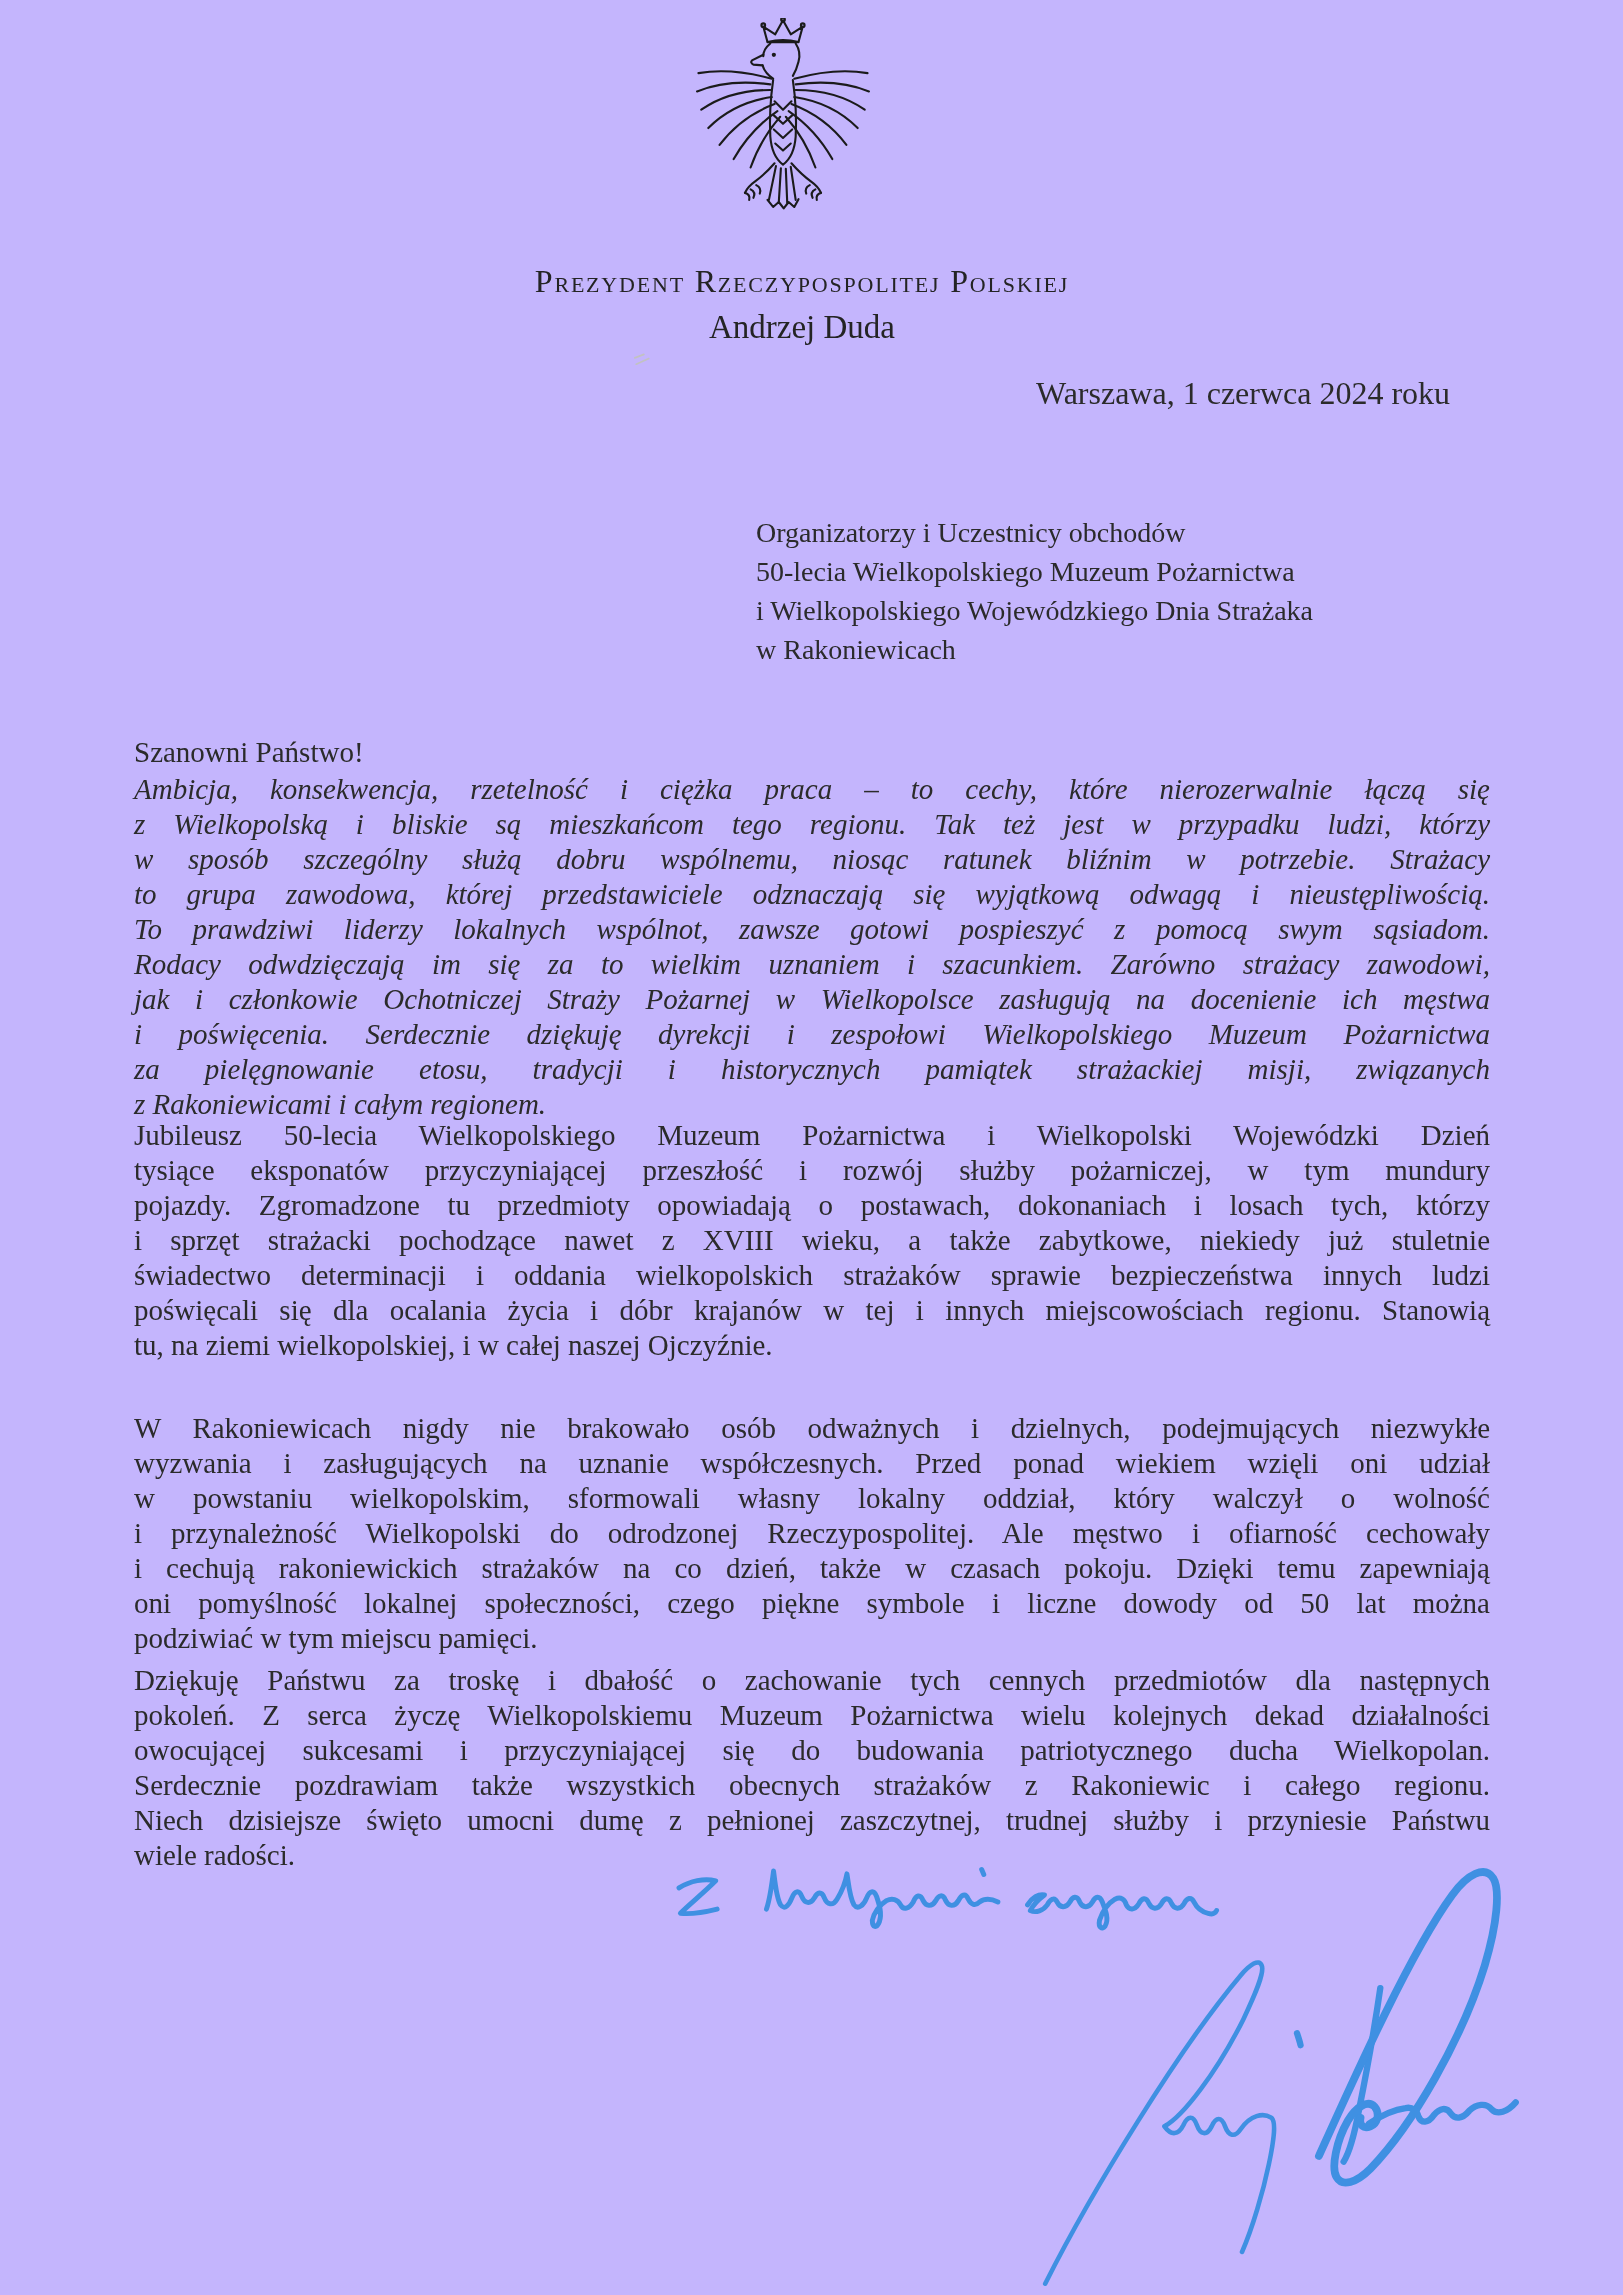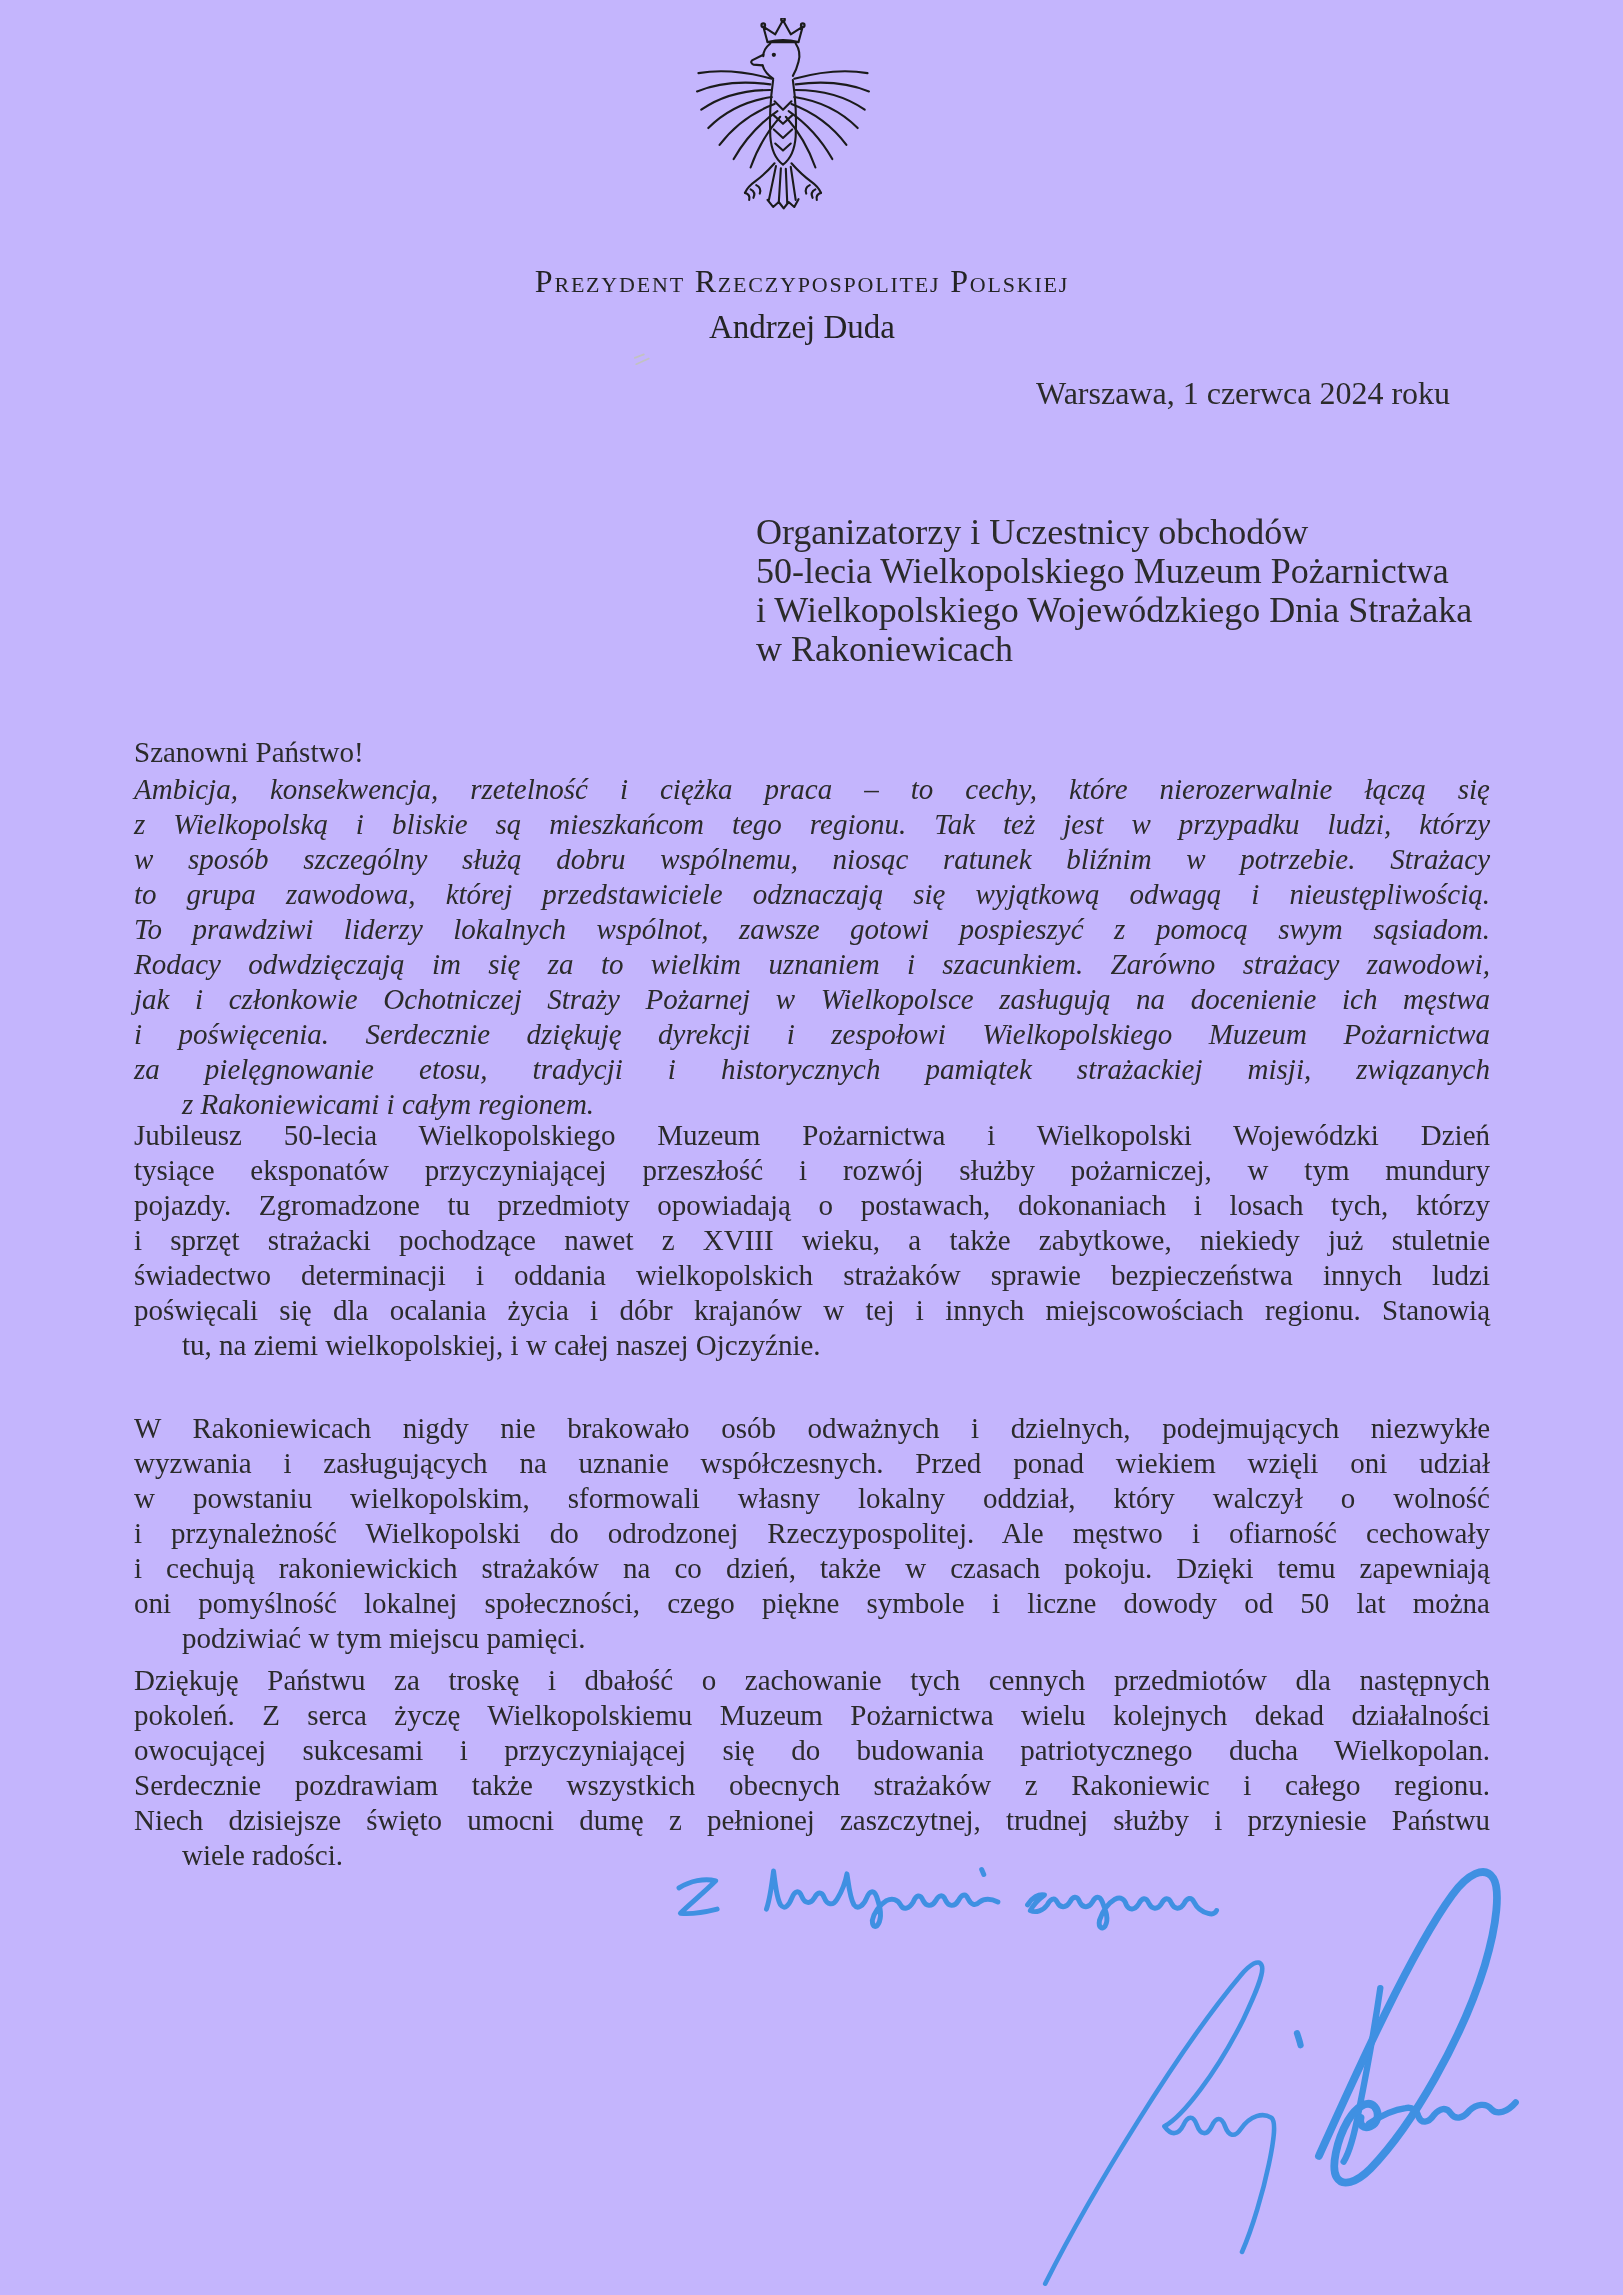--- a/index.html
+++ b/index.html
@@ -16,30 +16,30 @@
   .emblem{left:690px;top:18.3px;width:186px;height:206px;}
   .head-center{left:0;width:1624px;text-align:center;transform:translateX(-10px);}
   .letter-title{
     top:263px;
     font-variant:small-caps;
     font-size:32px;letter-spacing:1.8px;color:#242424;
   }
   .letter-name{top:309px;font-size:33px;color:#242424;}
   .dateline{left:1036px;top:375px;font-size:32px;color:#2b2b2b;white-space:nowrap;}
   
-  .addressee{left:756px;top:513px;font-size:36px;line-height:39px;color:#2b2b2b;}
+  .addressee{left:756px;top:513px;font-size:28px;line-height:39px;color:#2b2b2b;}
   
   .bodytext{left:134px;width:1356px;font-size:29px;line-height:35px;color:#2b2b2b;}
   .salutation{top:711px;margin-top:24px;}
   .para-1{top:772px;font-style:italic;}
   .para-2{top:1118px;}
   .para-3{top:1411px;}
   .para-4{top:1663px;}
   .para .line{text-align:justify;text-align-last:justify;height:35px;white-space:nowrap;}
-  .para .line:last-child{text-align-last:left;margin-left:48px;}
+  .para .line:last-child{text-align-last:left;}
   .address .line{text-align:left;}
   
   .ink{left:0;top:0;width:1624px;height:2295px;pointer-events:none;}
   .artifact{left:632px;top:350px;width:28px;height:20px;}
 </style>
 </head>
 <body>
 
 <div class="page">
 

